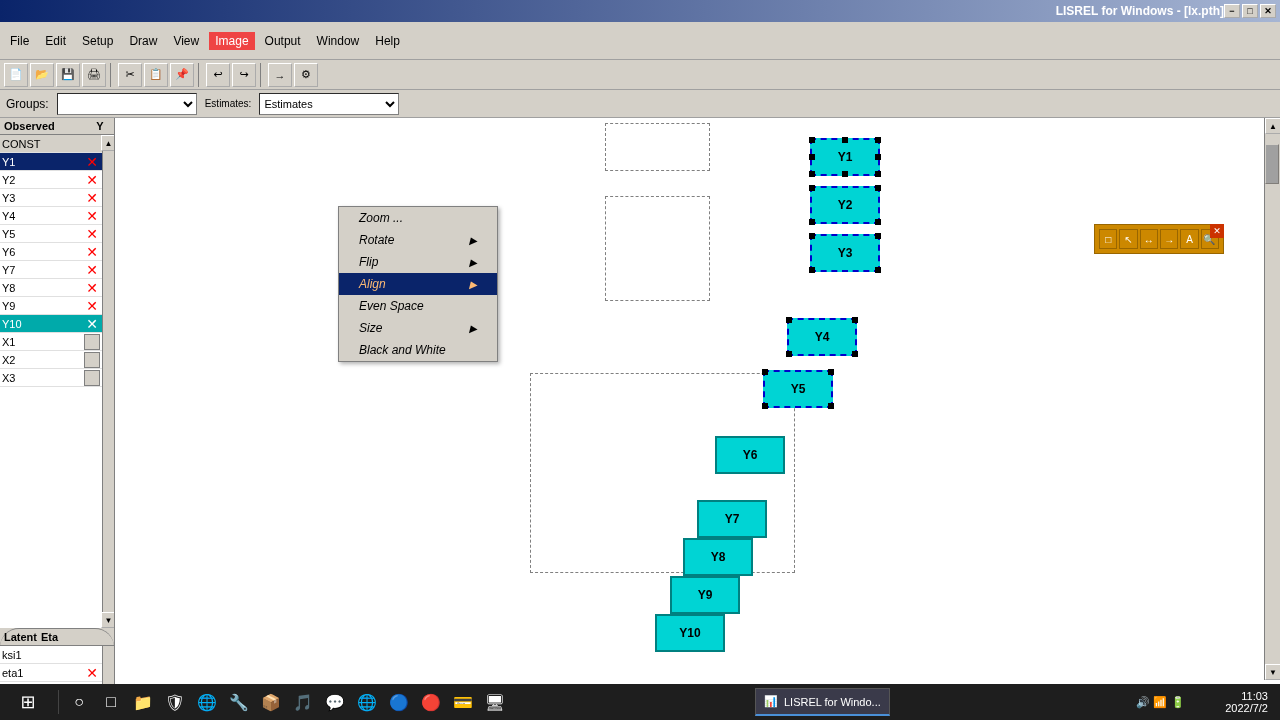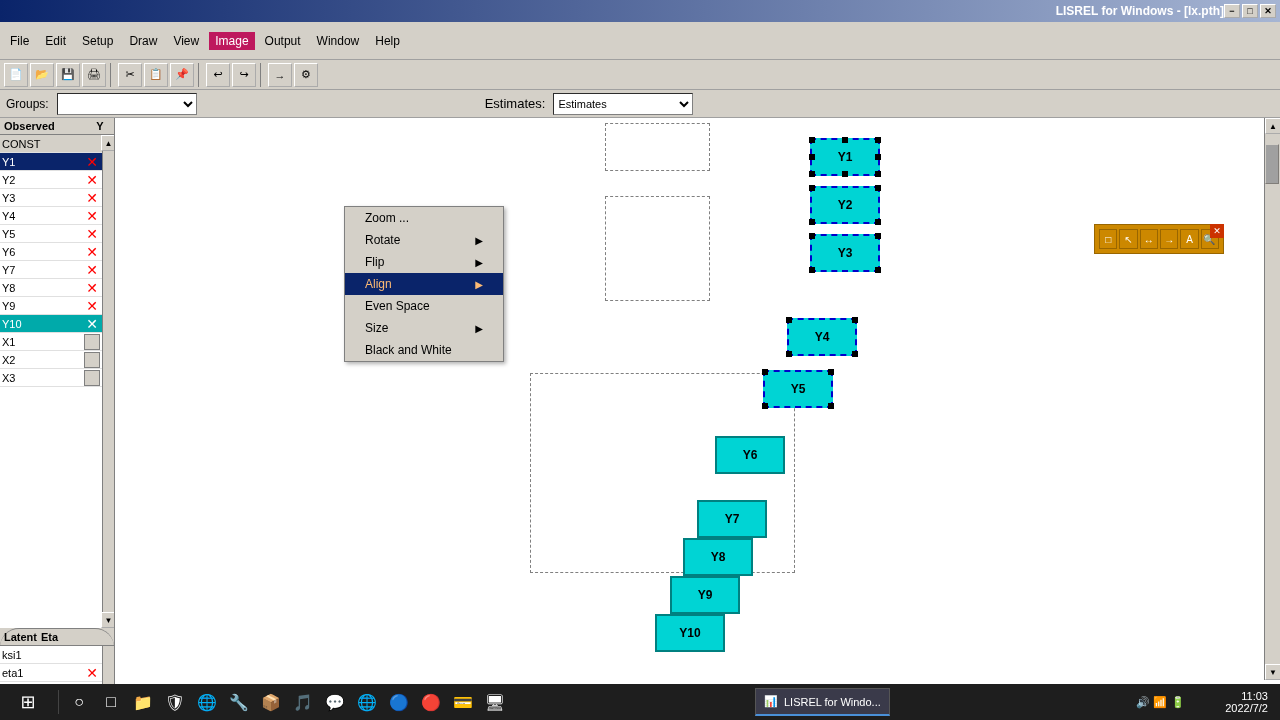--- a/index.html
+++ b/index.html
@@ -17,21 +17,21 @@
 
     
     .menu-bar {
       height: 38px;
       background: #d4d0c8;
       display: flex; align-items: center;
       padding: 0 4px; gap: 4px;
       border-bottom: 1px solid #a0a0a0;
     }
     .menu-item { padding: 2px 6px; cursor: pointer; font-size: 12px; color: black; }
-    .menu-item.active { background: #be185d; color: white; }
+    .menu-item.active { background: #ef4444; color: white; }
 
     
     .toolbar {
       height: 30px;
       background: #d4d0c8;
       display: flex; align-items: center;
       padding: 2px 4px; gap: 2px;
       border-bottom: 1px solid #a0a0a0;
     }
     .toolbar-btn {
@@ -50,21 +50,21 @@
       display: flex; align-items: center;
       padding: 0 6px; gap: 8px;
       border-bottom: 1px solid #a0a0a0;
     }
     .groups-label { font-size: 12px; }
     .groups-select {
       width: 140px; height: 22px;
       background: white; border: 1px inset #808080;
       font-size: 11px;
     }
-    .estimates-label { font-size: 13px; margin-left: 280px; }
+    .estimates-label { font-size: 10px; }
     .estimates-select {
       width: 140px; height: 22px;
       background: white; border: 1px inset #808080;
       font-size: 11px;
     }
 
     
     .main-content {
       display: flex;
       height: calc(720px - 22px - 22px - 30px - 28px - 36px);
@@ -515,21 +515,21 @@
     </div>
 
     <div class="h-scrollbar" style="bottom:0; left:0; right:16px; height:16px; display:flex; align-items:center;">
       <div class="scrollbar-arrow">◀</div>
       <div style="flex:1; height:14px; background:#d4d0c8; position:relative;">
         <div style="width:60px; height:12px; background:#a0a0a0; position:absolute; left:20px; top:1px; border:1px outset #d4d0c8;"></div>
       </div>
       <div class="scrollbar-arrow">▶</div>
     </div>
 
-    <div class="dropdown-menu" style="left:229px; top:88px;">
+    <div class="dropdown-menu" style="left:223px; top:88px;font-style:italic;">
       <div class="dropdown-menu-item">
         <span>Zoom ...</span>
       </div>
       <div class="dropdown-menu-item">
         <span>Rotate</span>
         <span class="submenu-arrow">▶</span>
       </div>
       <div class="dropdown-menu-item">
         <span>Flip</span>
         <span class="submenu-arrow">▶</span>

